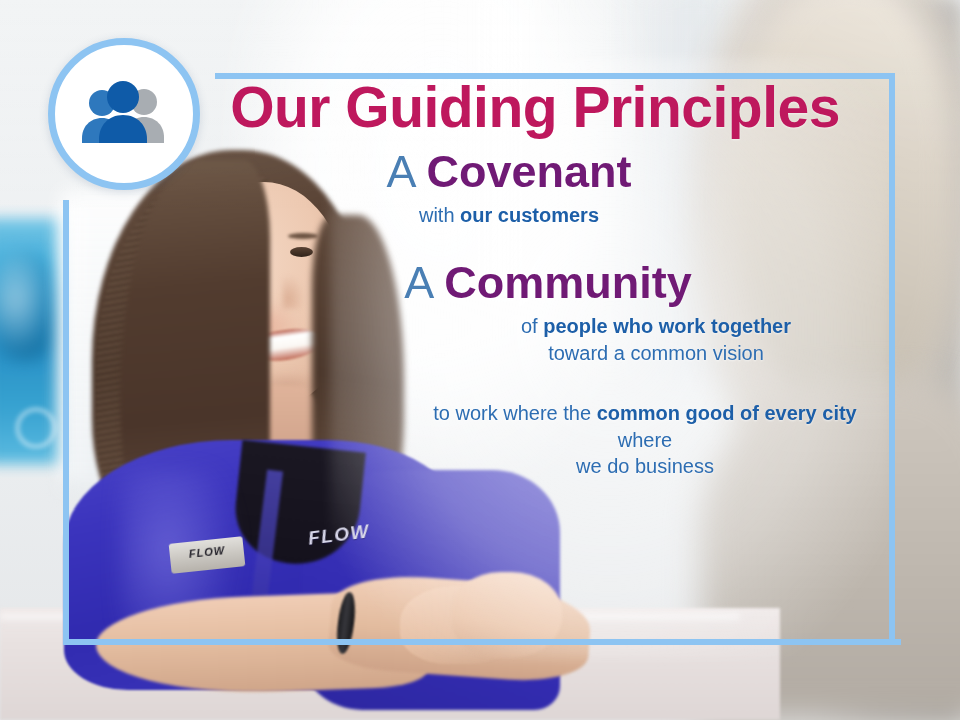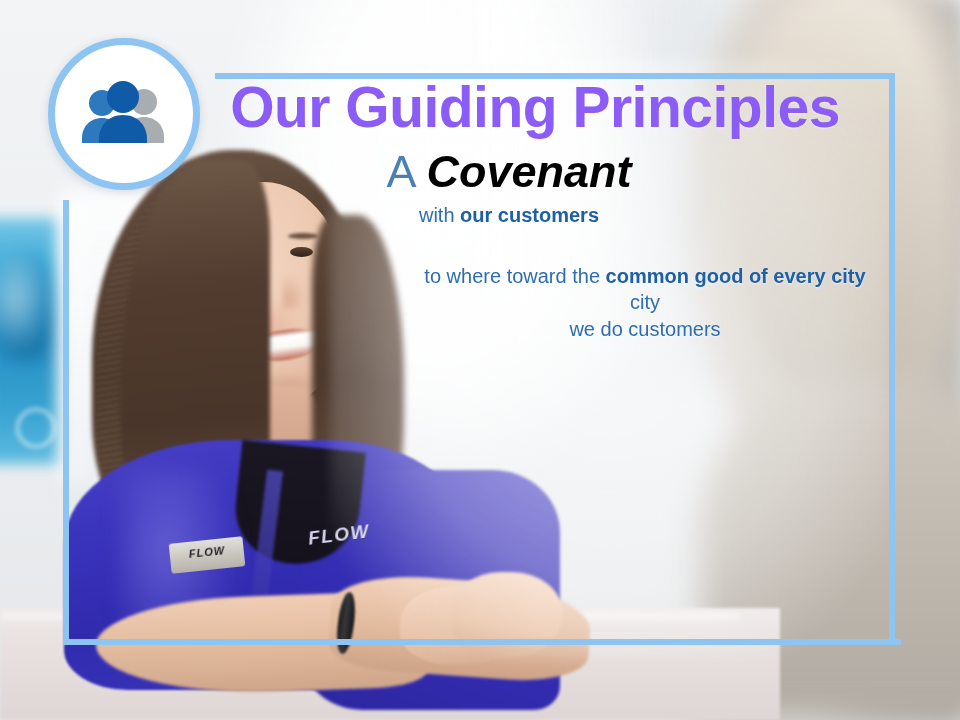--- a/index.html
+++ b/index.html
@@ -443,21 +443,21 @@
   
   .content {
     position: absolute;
     left: 190px; top: 78px;
     width: 690px;
     text-align: center;
   }
   .title {
     font-size: 57px;
     font-weight: bold;
-    color: #8b5cf6;
+    color: #be185d;
     letter-spacing: -0.5px;
     line-height: 1.05;
     margin: 0 0 8px 0;
     text-shadow: 0 1px 2px rgba(255,255,255,.55);
   }
 
   .principle { margin-top: 14px; }
   .principle .headline {
     font-size: 45px;
     line-height: 1.08;
@@ -465,22 +465,21 @@
     margin: 0;
     text-shadow: 0 1px 2px rgba(255,255,255,.6);
     white-space: nowrap;
   }
   .principle .headline .article {
     font-weight: normal;
     color: #4a7fb4;
   }
   .principle .headline .noun {
     font-weight: bold;
-    color: #000000;
-    font-style: italic;
+    color: #701a75;
   }
   .principle .sub {
     font-size: 20px;
     line-height: 1.32;
     color: #2d6db2;
     margin: 6px 0 0 0;
     text-shadow: 0 1px 2px rgba(255,255,255,.6);
   }
   .principle .sub b { font-weight: bold; color: #1d5fa8; }
 
@@ -579,19 +578,26 @@
     <h1 class="title">Our Guiding Principles</h1>
 
     <div class="principle p-covenant">
       <p class="headline">
         <span class="article">A</span>
         <span class="noun">Covenant</span>
       </p>
       <p class="sub"><span>with </span><b>our customers</b><span></span></p>
     </div>
 
+    <div class="principle p-community">
+      <p class="headline">
+        <span class="article">A</span>
+        <span class="noun">Community</span>
+      </p>
+      <p class="sub"><span>of </span><b>people who work together</b><span></span><br><span>toward a common vision</span></p>
+    </div>
 
     <div class="principle p-commitment">
-      <p class="sub"><span>to where toward the </span><b>common good of every city</b><span> city</span><br><span>we do customers</span></p>
+      <p class="sub"><span>to work where the </span><b>common good of every city</b><span> where</span><br><span>we do business</span></p>
     </div>
 
   </div>
 </div>
 
 </body></html>

